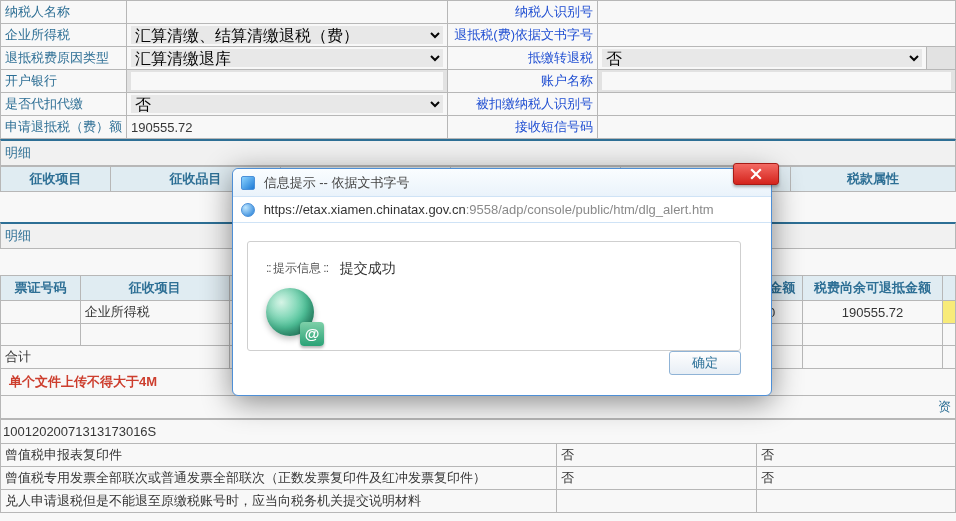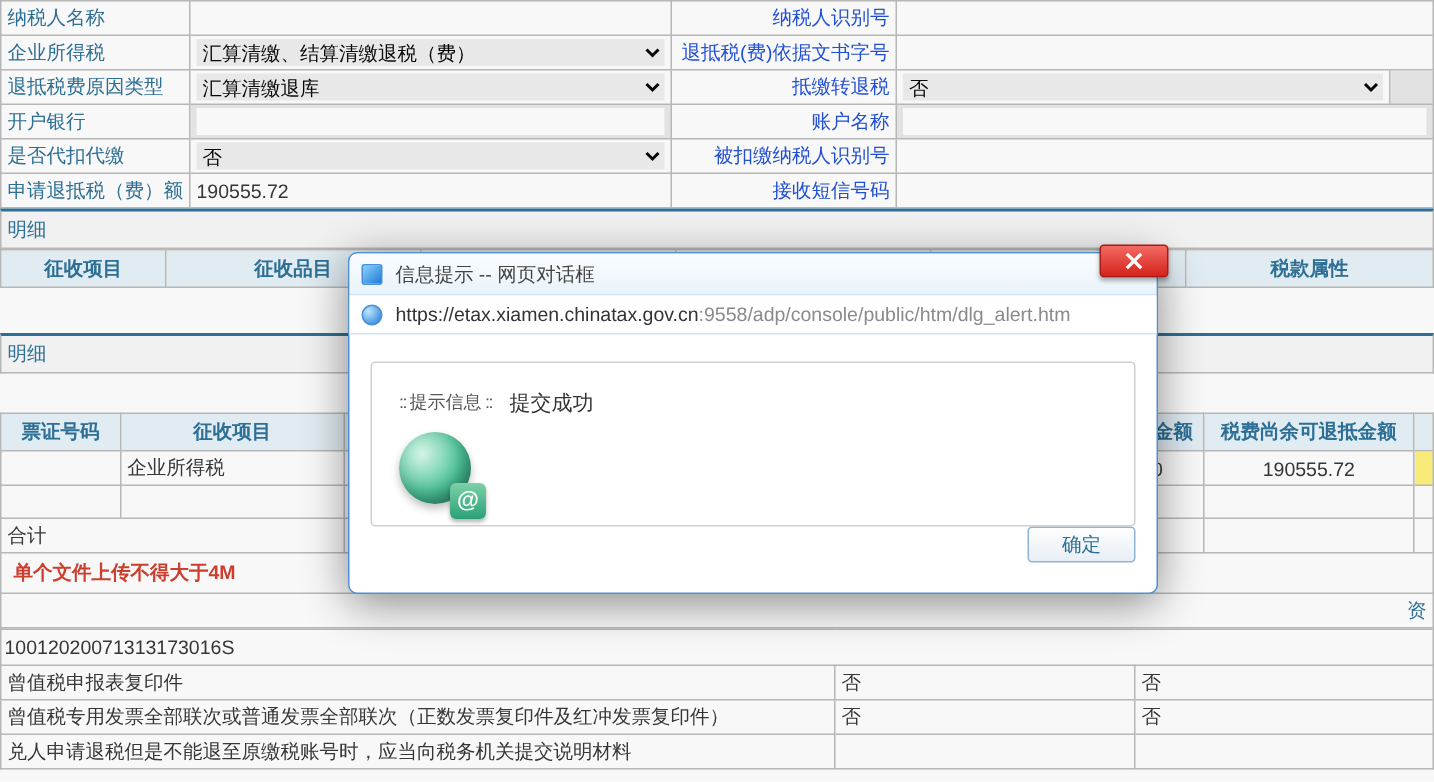--- a/index.html
+++ b/index.html
@@ -3,35 +3,35 @@
 <meta charset="utf-8">
 <style>
 html,body{margin:0;padding:0;font-family:"Microsoft YaHei",SimSun,Arial,sans-serif;font-size:13px;color:#333;background:#fff;width:956px;height:521px;overflow:hidden;box-sizing:border-box}
 *{box-sizing:border-box}
 table{border-collapse:collapse;width:100%}
 td,th{border:1px solid #bbb;padding:2px 4px;height:22px;white-space:nowrap;overflow:hidden}
 .lbl{text-align:left;color:#2a6f97;background:#fff;width:110px;font-size:13px}
 .lbl-wide{text-align:right;color:#1d4ed8;background:#fff;width:150px}
 .val{background:#fff}
 .val.grey{background:#e8e8e8}
-select,input[type=text]{width:100%;border:none;height:18px;font-size:13px;font-family:inherit}
+select,input[type=text]{width:100%;border:none;height:18px;font-size:16px;font-family:inherit}
 select{appearance:auto}
 .section-title{background:#f8f8f8;color:#2a6f97;font-weight:normal;border:1px solid #bbb;border-top:2px solid #2a6f97;padding:3px 4px}
 
 .mask{position:absolute;left:0;top:0;right:0;bottom:0;background:rgba(120,120,120,0.05);pointer-events:none}
 .dlg{position:absolute;left:232px;top:168px;width:540px;background:#fff;border:1px solid #4e8fd6;border-radius:6px;box-shadow:0 6px 30px rgba(0,0,0,0.45);pointer-events:auto}
 .dlg-title{height:28px;line-height:28px;padding-left:8px;font-size:13px;background:linear-gradient(#fafdff,#eaf3fb);border-bottom:1px solid #cfe3f6;border-radius:6px 6px 0 0;color:#444;position:relative}
 .dlg-title .ieicon{display:inline-block;width:14px;height:14px;border:1px solid #4a90d9;border-radius:2px;vertical-align:middle;margin-right:5px;position:relative;top:-1px;background:linear-gradient(135deg,#8bd3ff,#1e7ad5)}
 .dlg-close{position:absolute;right:-8px;top:-6px;width:46px;height:22px;background:linear-gradient(#f36a63,#d4231c);border:1px solid #a61b16;border-radius:3px;display:flex;align-items:center;justify-content:center;box-shadow:0 2px 3px rgba(0,0,0,.3)}
 .dlg-close svg{width:12px;height:12px}
 .dlg-url{height:26px;line-height:26px;padding-left:8px;font-size:13px;background:#fff;border-bottom:1px solid #cfe3f6}
 .dlg-url .ieicon{display:inline-block;width:14px;height:14px;border:1px solid #4a90d9;border-radius:50%;vertical-align:middle;margin-right:5px;position:relative;top:-1px;background:radial-gradient(circle at 30% 30%,#bde6ff,#1e7ad5)}
 .dlg-url .host{color:#333}
 .dlg-url .rest{color:#8a8a8a}
-.dlg-body{padding:18px 0 6px 0}
+.dlg-body{padding:18px 16px 6px 0}
 .dlg-inner{margin:0 14px;border:1px solid #cfcfcf;border-radius:3px;padding:18px 18px 10px 18px;min-height:110px;position:relative}
 .dlg-inner .tip-label{font-size:12px;color:#555;display:inline-block;vertical-align:top}
 .dlg-inner .tip-label:before{content:":: ";letter-spacing:-1px}
 .dlg-inner .tip-label:after{content:" ::";letter-spacing:-1px}
 .dlg-inner .tip-text{display:inline-block;margin-left:8px;color:#333;font-size:14px}
 .dlg-icon{position:absolute;left:18px;top:46px;width:56px;height:56px}
 .dlg-icon .globe{width:48px;height:48px;border-radius:50%;background:radial-gradient(circle at 32% 30%,#d6f4e6 0%,#51c79d 55%,#147a5a 100%);box-shadow:inset -4px -6px 12px rgba(0,0,0,.25),0 3px 6px rgba(0,0,0,.25);position:relative}
 .dlg-icon .at{position:absolute;right:-2px;bottom:-2px;width:24px;height:24px;border-radius:4px;background:linear-gradient(#7ed0a9,#2aa276);color:#fff;font-weight:bold;text-align:center;line-height:24px;font-size:15px;box-shadow:0 2px 3px rgba(0,0,0,.3)}
 .dlg-btnrow{text-align:right;padding:0 14px 14px 0}
 .dlg-btn{display:inline-block;min-width:72px;height:24px;line-height:22px;text-align:center;font-size:13px;color:#2a6f97;background:linear-gradient(#fefefe,#e7eef5);border:1px solid #8fb3d6;border-radius:3px;cursor:pointer}
@@ -170,21 +170,21 @@
  <td></td>
         <td></td>
 </tr>
 </tbody>
   </table>
 
 <div class="mask"></div>
 <div class="dlg">
   <div class="dlg-title">
     <span class="ieicon"></span>
-    <span>信息提示 -- 网页对话框</span>
+    <span>信息提示 -- 依据文书字号</span>
     <div class="dlg-close">
       <svg viewBox="0 0 10 10">
           <path d="M1 1 L9 9 M9 1 L1 9" stroke="#fff" stroke-width="1.8" fill="none"></path>
         </svg>
     </div>
   </div>
   <div class="dlg-url">
     <span class="ieicon"></span>
     <span class="host">https://etax.xiamen.chinatax.gov.cn</span><span class="rest">:9558/adp/console/public/htm/dlg_alert.htm</span>
   </div>

